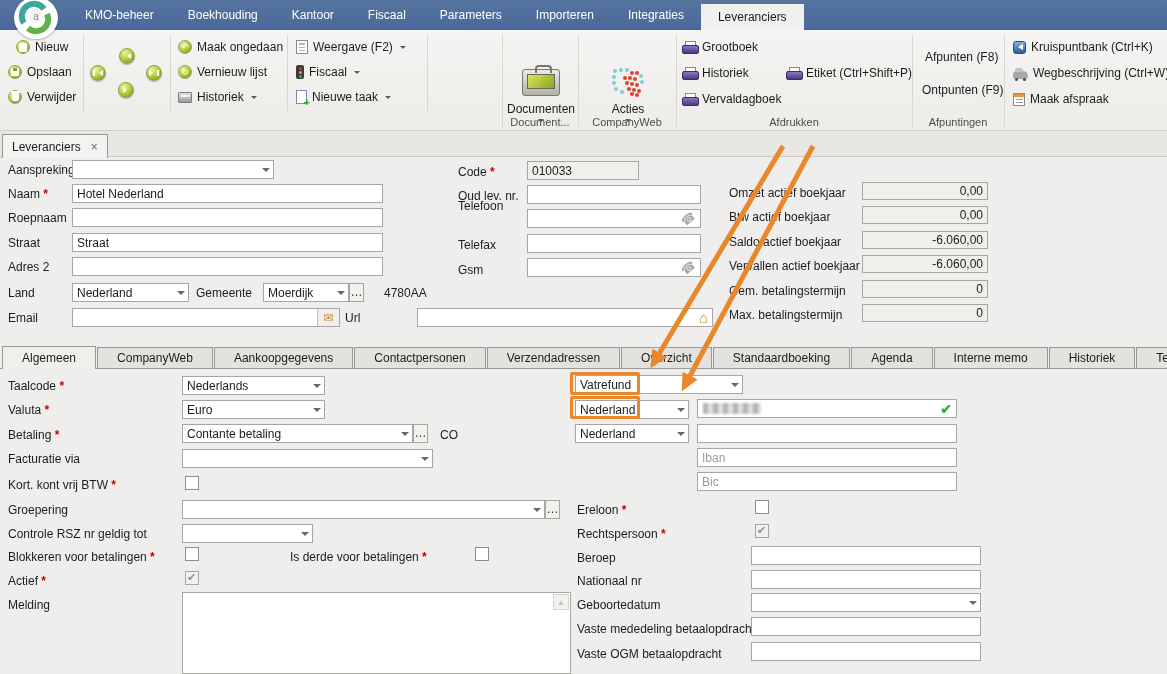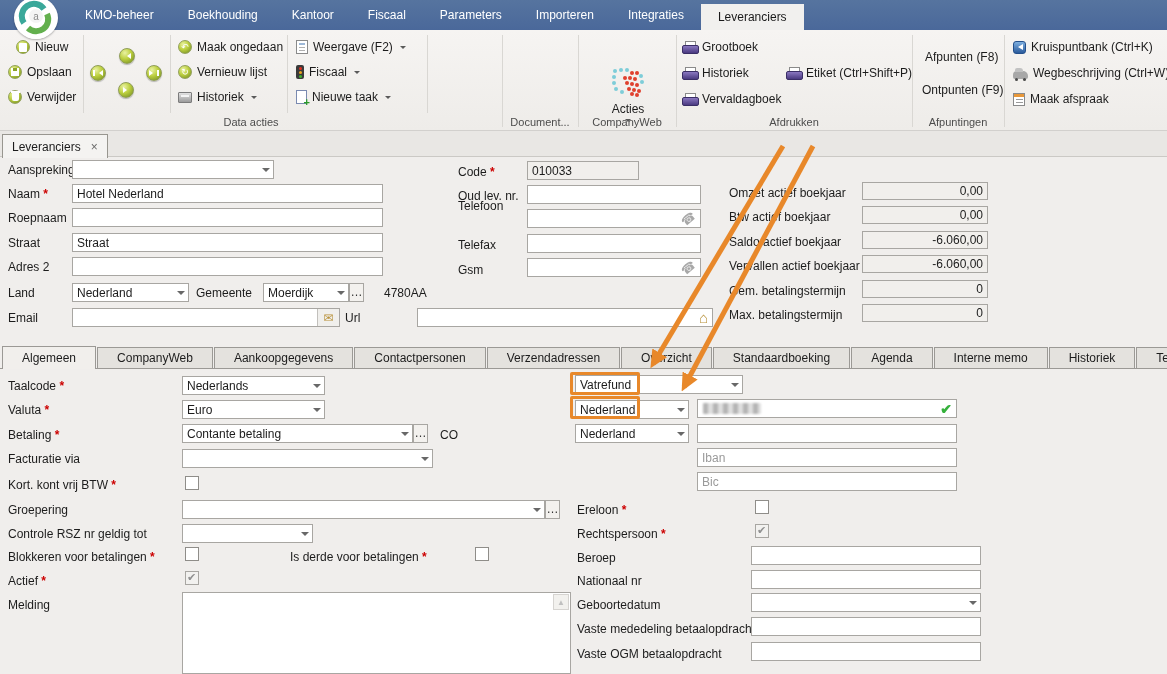--- a/index.html
+++ b/index.html
@@ -155,21 +155,20 @@
   <div class="vsep" style="left:83px"></div>
   <div class="vsep" style="left:170px"></div>
   <div class="vsep" style="left:287px"></div>
   <div class="vsep" style="left:427px"></div>
   <div class="vsep" style="left:502px;height:92px"></div>
   <div class="vsep" style="left:578px;height:92px"></div>
   <div class="vsep" style="left:676px;height:92px"></div>
   <div class="vsep" style="left:912px;height:92px"></div>
   <div class="vsep" style="left:1004px;height:92px"></div>
 
-  <div class="glabel" style="left:0;width:502px">Data acties</div>
   <div class="glabel" style="left:502px;width:76px">Document...</div>
   <div class="glabel" style="left:578px;width:98px">CompanyWeb</div>
   <div class="glabel" style="left:676px;width:236px">Afdrukken</div>
   <div class="glabel" style="left:912px;width:92px">Afpuntingen</div>
 
   <div class="sbtn" style="left:16px;top:10px">
     <span class="gcircle">
         <span class="ic-page"></span>
       </span>
     <span>Nieuw</span>
@@ -229,20 +228,27 @@
     <span class="ic-tabstop"></span>
     <span>Fiscaal</span>
       <span class="schev"></span>
   </div>
   <div class="sbtn" style="left:296px;top:60px">
     <span class="ic-task"></span>
     <span>Nieuwe taak</span>
       <span class="schev"></span>
   </div>
 
+  <div class="bigbtn" style="left:504px;width:74px">
+    <span class="bicon">
+        <span class="ic-docs"></span>
+      </span>
+    <span class="blabel">Documenten</span>
+    <span class="bchev"></span>
+  </div>
   <div class="bigbtn" style="left:580px;width:96px">
     <span class="bicon">
       <svg width="36" height="32" viewBox="0 0 36 32">
         <g fill="#7ecdd8">
           <circle cx="5" cy="5" r="2"></circle>
             <circle cx="11" cy="4" r="2"></circle>
             <circle cx="17" cy="4" r="2"></circle>
           <circle cx="4" cy="11" r="2"></circle>
             <circle cx="4" cy="17" r="2"></circle>
             <circle cx="6" cy="23" r="2"></circle>

